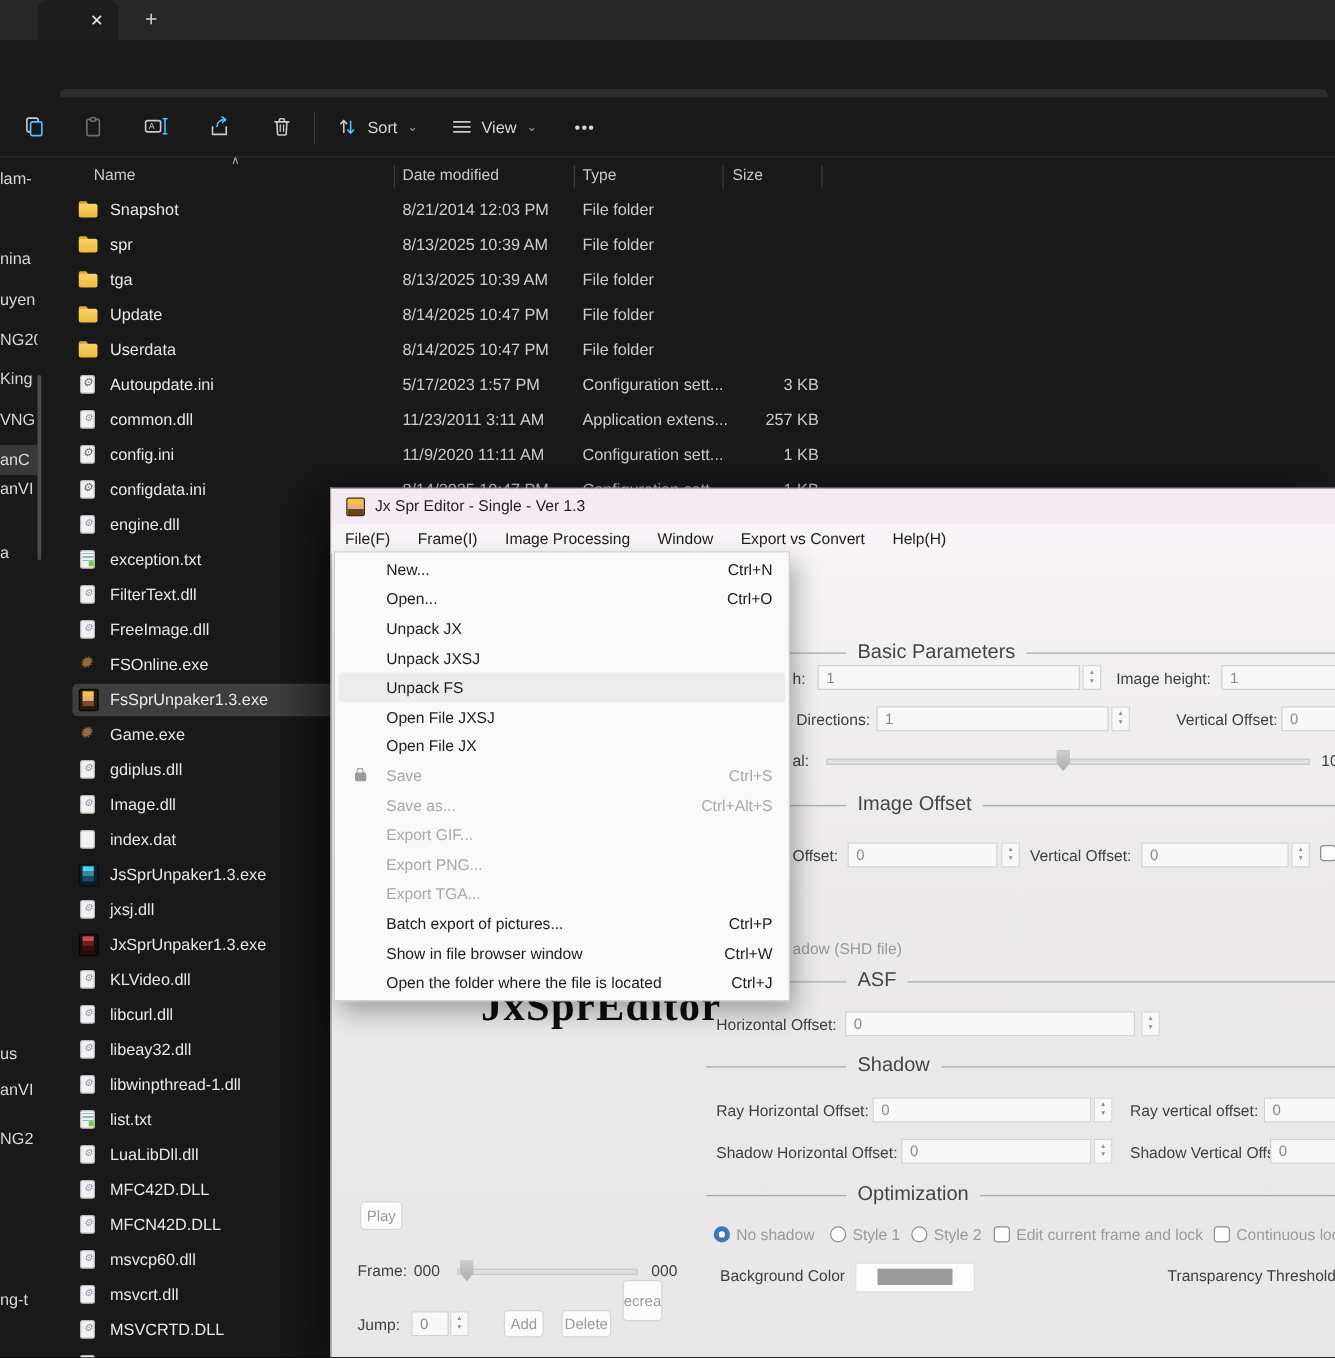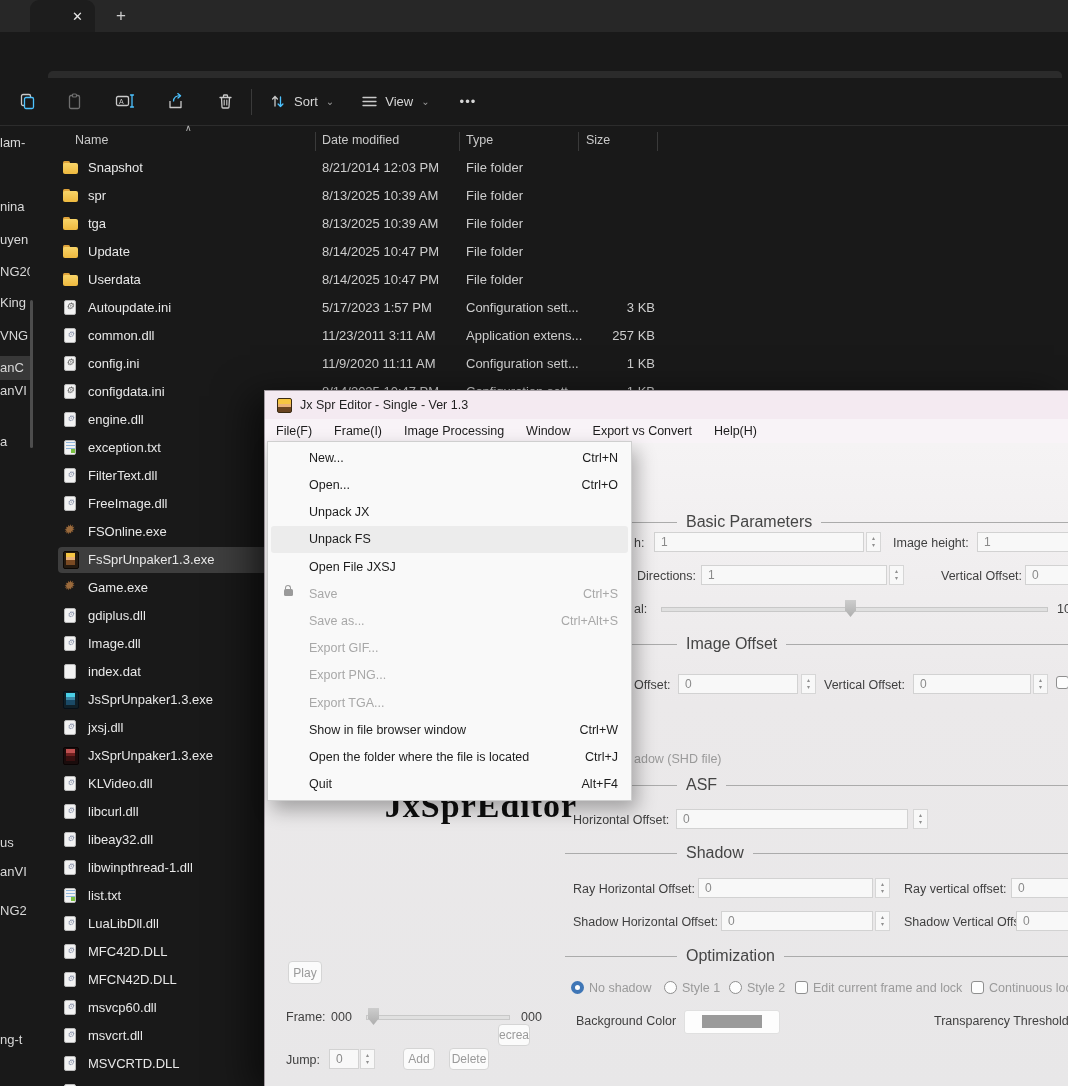--- a/index.html
+++ b/index.html
@@ -622,41 +622,49 @@
     <div class="thumb" style="left:103px;top:617px;"></div>
     <span class="lbl" style="left:256px;top:619px;">000</span>
     <span class="lbl" style="left:21px;top:662px;">Jump:</span>
     <div class="fld" style="left:64px;top:658px;width:30px;"><span>0</span></div>
     <span class="spin" style="left:95px;top:658px;">
         <i>▴</i>
         <i>▾</i>
       </span>
     <div class="ebtn" style="left:138px;top:657px;width:32px;height:22px;">Add</div>
     <div class="ebtn" style="left:184px;top:657px;width:40px;height:22px;">Delete</div>
-    <div class="ebtn" style="left:233px;top:633px;width:32px;height:22px;">ecrea</div>
+    <div class="ebtn" style="left:233px;top:633px;width:32px;height:33px;">ecrea</div>
 
     <div id="fmenu">
         <div class="mi">
           <span>New...</span>
           <span class="sc">Ctrl+N</span>
         </div>
         <div class="mi">
           <span>Open...</span>
           <span class="sc">Ctrl+O</span>
         </div>
         <div class="mi">
           <span>Unpack JX</span>
+          <span class="sc"></span>
+        </div>
+        <div class="mi">
+          <span>Unpack JXSJ</span>
           <span class="sc"></span>
         </div>
         <div class="mi hl">
           <span>Unpack FS</span>
           <span class="sc"></span>
         </div>
         <div class="mi">
           <span>Open File JXSJ</span>
+          <span class="sc"></span>
+        </div>
+        <div class="mi">
+          <span>Open File JX</span>
           <span class="sc"></span>
         </div>
         <div class="mi dis">
           <i class="lock"></i>
           <span>Save</span>
           <span class="sc">Ctrl+S</span>
         </div>
         <div class="mi dis">
           <span>Save as...</span>
           <span class="sc">Ctrl+Alt+S</span>
@@ -667,26 +675,26 @@
         </div>
         <div class="mi dis">
           <span>Export PNG...</span>
           <span class="sc"></span>
         </div>
         <div class="mi dis">
           <span>Export TGA...</span>
           <span class="sc"></span>
         </div>
         <div class="mi">
+          <span>Batch export of pictures...</span>
+          <span class="sc">Ctrl+P</span>
+        </div>
+        <div class="mi">
           <span>Show in file browser window</span>
           <span class="sc">Ctrl+W</span>
         </div>
         <div class="mi">
           <span>Open the folder where the file is located</span>
           <span class="sc">Ctrl+J</span>
         </div>
-        <div class="mi">
-          <span>Quit</span>
-          <span class="sc">Alt+F4</span>
-        </div>
       </div>
   </div>
 </div>
 
 </body></html>

